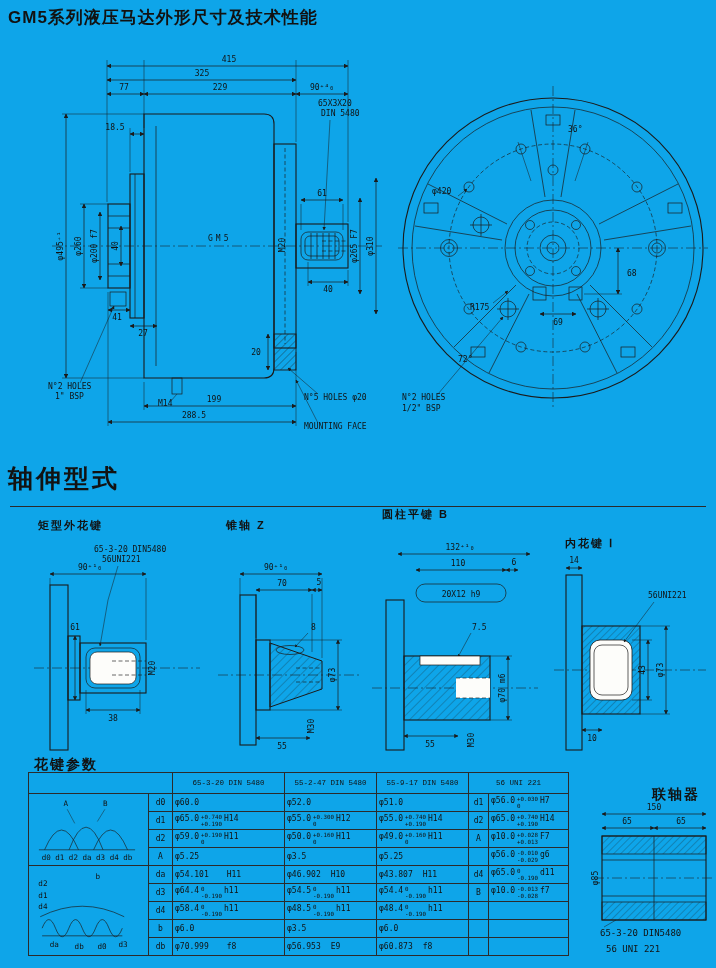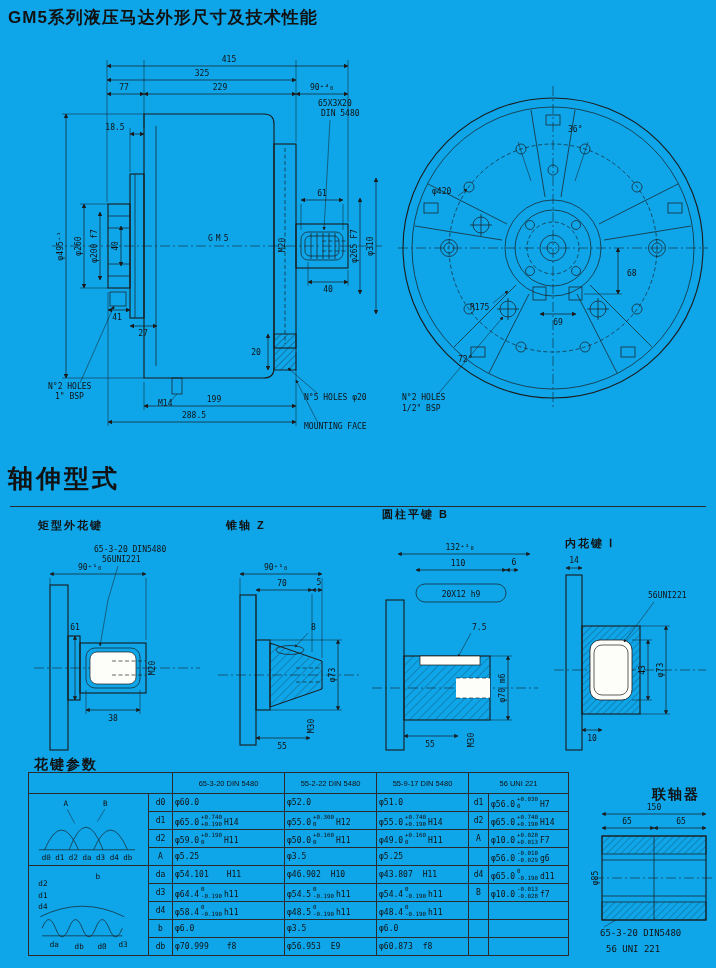--- a/index.html
+++ b/index.html
@@ -15,25 +15,25 @@
   svg{display:block;overflow:visible;}
   svg text{font-family:"DejaVu Sans Mono",monospace;fill:#121212;font-size:8px;}
   .ol{fill:none;stroke:#1b1b1b;stroke-width:1.1;}
   .tn{fill:none;stroke:#1b1b1b;stroke-width:.7;}
   .dim{fill:none;stroke:#1b1b1b;stroke-width:.7;}
   .ext{fill:none;stroke:#1b1b1b;stroke-width:.5;}
   .cl{fill:none;stroke:#1b1b1b;stroke-width:.55;stroke-dasharray:10 3 2 3;}
   .dsh{fill:none;stroke:#1b1b1b;stroke-width:.65;stroke-dasharray:4 2.5;}
   table.spl{border-collapse:collapse;color:#121212;table-layout:fixed;}
   .spl th,.spl td{border:1px solid #2b2b2b;padding:0 2px;white-space:nowrap;font-weight:normal;overflow:hidden;}
-  .spl th{height:20px;font-size:7.5px;font-family:Liberation Sans, sans-serif;}
+  .spl th{height:20px;font-size:7.5px;font-family:Liberation Mono, monospace;}
   .spl td{height:17px;font-size:8px;font-family:"DejaVu Sans Mono",monospace;}
   .spl td.rl{text-align:center;}
   .spl td.sk{padding:1px;}
-  .cellv{display:inline-flex;align-items:flex-end;gap:2px;}
+  .cellv{display:inline-flex;align-items:flex-start;gap:2px;}
   .tol{display:inline-flex;flex-direction:column;justify-content:center;font-size:5.8px;line-height:6.2px;}
 </style>
 </head>
 <body>
 
 <div class="page">
 
   <div class="abs title" style="left:8px;top:6px;">GM5系列液压马达外形尺寸及技术性能</div>
 
   <svg class="abs" style="left:22px;top:48px;" width="365" height="390" viewBox="0 0 365 390">
@@ -426,21 +426,21 @@
         <col style="width:112px">
       <col style="width:92px">
         <col style="width:92px">
         <col style="width:20px">
         <col style="width:80px">
     </colgroup>
     <tbody>
         <tr>
       <th colspan="2"></th>
       <th>65-3-20 DIN 5480</th>
-      <th>55-2-22 DIN 5480</th>
+      <th>55-2-47 DIN 5480</th>
       <th>55-9-17 DIN 5480</th>
       <th colspan="2">56 UNI 221</th>
     </tr>
     <tr>
       <td class="sk" rowspan="4">
         <svg width="114" height="66" viewBox="0 0 114 70">
           <line class="tn" x1="6" y1="56" x2="108" y2="56"></line>
           <path class="tn" d="M12,56 Q30,14 48,56"></path>
           <path class="tn" d="M38,56 Q56,8 74,56"></path>
           <path class="tn" d="M64,56 Q82,14 100,56"></path>

